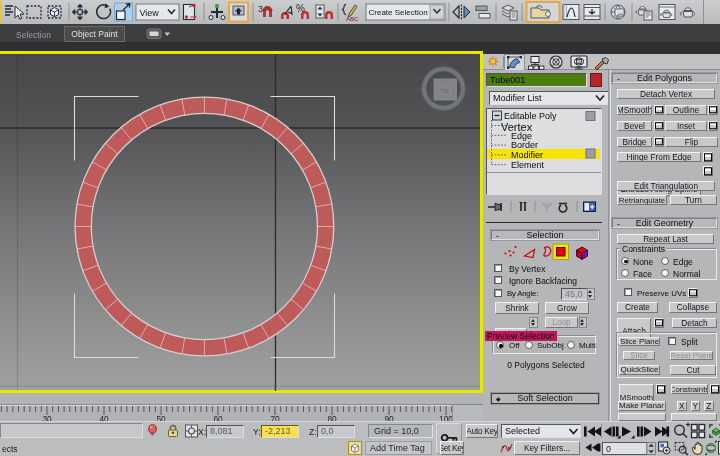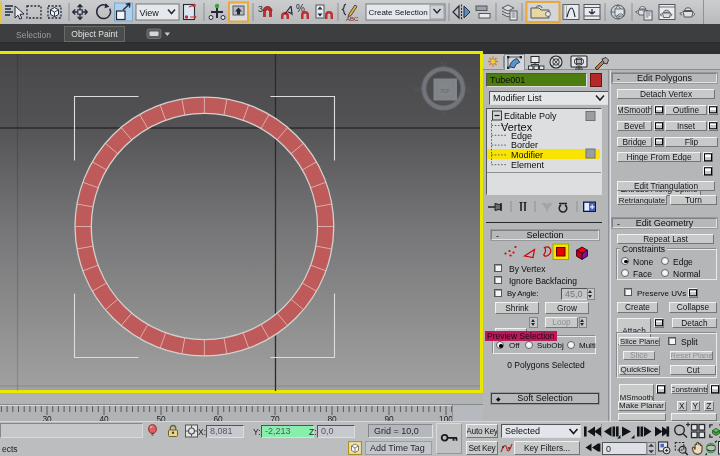--- a/index.html
+++ b/index.html
@@ -377,38 +377,38 @@
 <rect x="23.5" y="8" width="9" height="6.5" rx="1" fill="#e8d890" stroke="#706030" stroke-width="1"></rect>
 <path d="M25.3,8 v-1.8 a2.7,2.7 0 0,1 5.4,0 v1.8" fill="none" stroke="#706030" stroke-width="1.3"></path>
 <circle cx="28" cy="10.8" r="1.2" fill="#504020"></circle>
 <rect x="40.5" y="3" width="12" height="12" fill="#e2e4e6" stroke="#515355" stroke-width="1"></rect>
 <circle cx="46.5" cy="9" r="3" fill="none" stroke="#515355" stroke-width="1.1"></circle>
 <path d="M46.5,3.5 v2.6 M46.5,11.9 v2.6 M41,9 h2.6 M49.4,9 h2.6" stroke="#515355" stroke-width="1.1"></path>
 </svg>
 <div class="lbl" style="left:198px;top:426.5px;font-size:8.5px;color:#1c1e20">X:</div>
 <div class="fld" style="left:206px;top:424.5px;width:38px;height:13px;background:#c6cace;color:#55595d">8,081</div>
 <div class="lbl" style="left:253px;top:426.5px;font-size:8.5px;color:#1c1e20">Y:</div>
-<div class="fld" style="left:261px;top:424.5px;width:53px;height:13px;background:#86efac;color:#55595d">-2,213</div>
+<div class="fld" style="left:261px;top:424.5px;width:38px;height:13px;background:#fde047;color:#55595d">-2,213</div>
 <div class="lbl" style="left:309px;top:426.5px;font-size:8.5px;color:#1c1e20">Z:</div>
 <div class="fld" style="left:317px;top:424.5px;width:38px;height:13px;background:#c6cace;color:#55595d">0,0</div>
 <div class="a" style="left:368px;top:423.5px;width:65px;height:14px;background:#b4b8bc;border:1px solid;border-color:#85898d #dfe1e3 #dfe1e3 #85898d;font-size:9px;color:#26282a;display:flex;align-items:center;padding-left:5px">Grid = 10,0</div>
 <div class="lbl" style="left:2px;top:444px;color:#1a1c1e">ects</div>
 <svg class="a" style="left:348px;top:441px" width="16" height="14">
 <rect x="0.5" y="0.5" width="13" height="13" fill="#f0e0a0" stroke="#b09020" stroke-width="1.2"></rect>
 <path d="M3.5,5 l3.5,-2 3.5,2 0,4.5 -3.5,2 -3.5,-2 z" fill="#fafafa" stroke="#606060" stroke-width="0.8"></path>
 <path d="M3.5,5 l3.5,2 3.5,-2 M7,7 v4.5" fill="none" stroke="#606060" stroke-width="0.8"></path>
 </svg>
 <div class="a" style="left:365px;top:440.5px;width:67px;height:14px;background:#c2c6ca;border:1px solid #9a9ea2;font-size:9px;color:#26282a;display:flex;align-items:center;padding-left:4px">Add Time Tag</div>
 <div class="a" style="left:436px;top:422.5px;width:26px;height:31px;background:#bfc1c3;border:1px solid;border-color:#d8dadc #94969a #94969a #d8dadc"></div>
 <svg class="a" style="left:440px;top:432px" width="20" height="12">
 <circle cx="4.6" cy="5.8" r="2.9" fill="none" stroke="#1a1c1e" stroke-width="1.8"></circle>
 <path d="M7.5,5.8 h9.5 M13.5,6 v2.8 M16.5,6 v2.8" stroke="#1a1c1e" stroke-width="1.8"></path>
 </svg>
 <div class="btn" style="left:466px;top:423.5px;width:32px;height:14.5px;letter-spacing:-0.3px">Auto Key</div>
-<div class="btn" style="left:466px;top:440.5px;width:32px;height:14.5px;letter-spacing:-0.3px">Set Key</div>
+<div class="btn" style="left:440px;top:440.5px;width:24px;height:14.5px;letter-spacing:-0.3px">Set Key</div>
 <div class="a" style="left:501px;top:423.5px;width:80px;height:14.5px;background:#e2e6ea;border:1px solid;border-color:#53575b #dbdddf #dbdddf #53575b;font-size:9px;color:#0c0c0c;display:flex;align-items:center;padding-left:3px">Selected</div>
 <svg class="a" style="left:567px;top:425px" width="13" height="12">
     <path d="M2.5,4 l4,4.5 4,-4.5" fill="none" stroke="#16181a" stroke-width="1.6"></path>
   </svg>
 <svg class="a" style="left:500px;top:441px" width="14" height="14">
     <path d="M1,11 c3,-8 5,-8 6,-3 c1,4 3,1 5,-5" fill="none" stroke="#c03030" stroke-width="1.3"></path>
     <circle cx="3" cy="6" r="1" fill="#303030"></circle>
     <circle cx="9" cy="7" r="1" fill="#303030"></circle>
   </svg>
 <div class="btn" style="left:514px;top:440.5px;width:66px;height:14.5px">Key Filters...</div>

